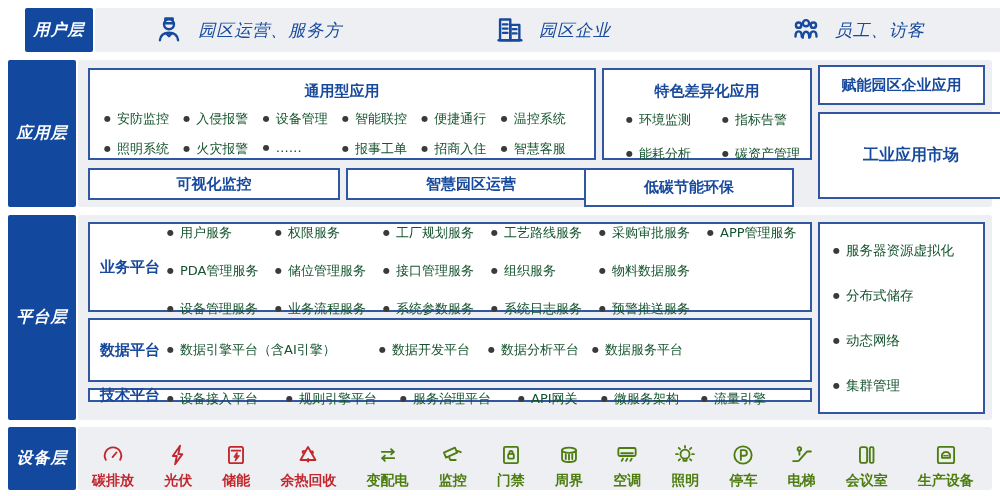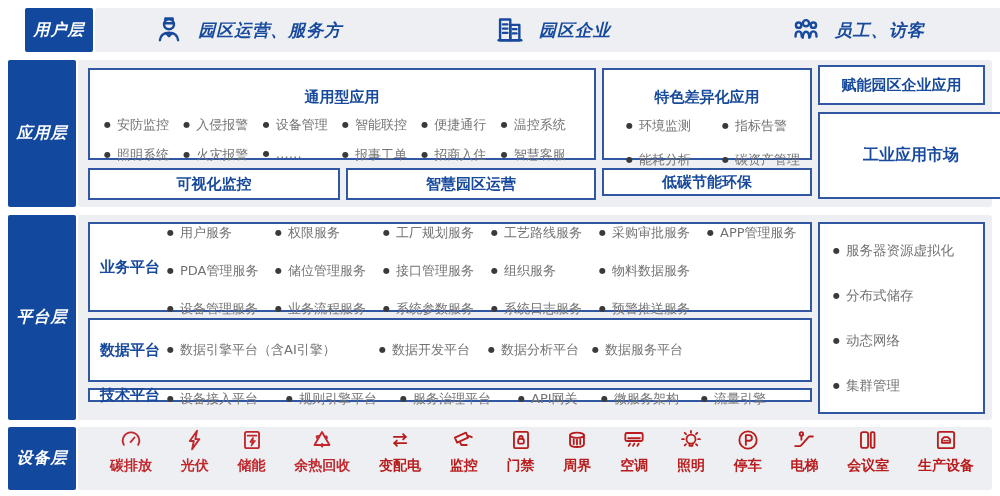--- a/index.html
+++ b/index.html
@@ -4,48 +4,48 @@
 <style>
   html,body{margin:0;padding:0;background:#ffffff;}
   .page{position:relative;width:1000px;height:496px;background:#ffffff;overflow:hidden;
         font-family:"DejaVu Sans","Liberation Sans",sans-serif;}
   .band{position:absolute;left:0;right:0;}
   .band-label{position:absolute;left:8px;width:68px;top:0;bottom:0;background:#12499e;border-radius:2px;
         display:flex;align-items:center;justify-content:center;color:#ffffff;font-size:16px;
         font-weight:bold;font-style:italic;letter-spacing:1px;}
   .band-content{position:absolute;left:78px;width:914px;top:0;bottom:0;background:#edeff2;border-radius:3px;}
   .box{position:absolute;background:#ffffff;border:2px solid #3156a2;box-sizing:border-box;}
-  .box-title{text-align:center;color:#17499c;font-weight:bold;font-size:15px;padding-top:18px;}
+  .box-title{text-align:center;color:#17499c;font-weight:bold;font-size:15px;padding-top:12px;}
   .center-title{display:flex;align-items:center;justify-content:center;color:#17499c;font-weight:bold;font-size:16px;height:100%;}
-  .bi{font-size:13px;color:#737373;white-space:nowrap;}
+  .bi{font-size:13px;color:#14532d;white-space:nowrap;}
   .bi::before{content:"●";font-size:8px;margin-right:6px;vertical-align:2px;color:#3a3a3a;}
   
   .ugroups{display:grid;grid-template-columns:1fr 1fr 1fr;height:100%;}
   .ugroup{display:flex;align-items:center;justify-content:center;gap:12px;color:#17499c;
-          font-weight:bold;font-style:italic;font-size:17px;letter-spacing:1px;}
+          font-weight:normal;font-style:italic;font-size:17px;letter-spacing:1px;}
   .ugroup svg{flex:0 0 auto;}
   
   .ggrid{display:grid;grid-template-columns:repeat(6,1fr);row-gap:12px;padding:9px 14px 0 14px;}
   .sgrid{display:grid;grid-template-columns:96px auto;row-gap:16px;padding:10px 0 0 22px;}
   
   .pbox{left:10px;width:724px;}
   .pbox-label{position:absolute;left:10px;top:0;bottom:0;display:flex;align-items:center;
           color:#17499c;font-weight:bold;font-size:15px;}
   .pitems{position:absolute;left:77px;right:6px;top:0;bottom:0;display:flex;flex-direction:column;justify-content:space-evenly;gap:20px;}
   .brow{display:grid;grid-template-columns:repeat(5,108px) 1fr;}
   .drow1{display:grid;grid-template-columns:72px 140px 109px 104px 109px 1fr;}
   .drow2{display:grid;grid-template-columns:212px 109px 104px 109px 1fr;}
   .trow{display:grid;grid-template-columns:119px 114px 118px 83px 100px auto;}
   .infra{display:flex;flex-direction:column;justify-content:center;gap:27px;height:100%;padding-left:13px;}
   .infra .bi{font-size:13.5px;}
   
-  .devs{display:flex;align-items:flex-start;justify-content:space-between;height:100%;padding:0 18px 0 32px;}
+  .devs{display:flex;align-items:flex-end;justify-content:space-between;height:100%;padding:0 18px 0 14px;}
   .dev{display:flex;flex-direction:column;align-items:center;gap:4px;font-size:14px;font-weight:bold;}
   .dev.red{color:#c1272d;}
-  .dev.blue{color:#b91c1c;}
+  .dev.blue{color:#4d7c0f;}
   .ic{stroke:currentColor;fill:none;stroke-width:1.7;stroke-linecap:round;stroke-linejoin:round;}
 </style>
 </head>
 <body>
 
 <div class="page">
 
   <div class="band" style="top:8px;height:44px;margin-left:17px;">
     <div class="band-label">用户层</div>
     <div class="band-content">
@@ -122,21 +122,21 @@
       <div class="box" style="left:740px;top:52px;width:186px;height:87px;">
         <div class="center-title">工业应用市场</div>
       </div>
 
       <div class="box" style="left:10px;top:108px;width:252px;height:32px;">
         <div class="center-title" style="font-size:15px;">可视化监控</div>
       </div>
       <div class="box" style="left:268px;top:108px;width:250px;height:32px;">
         <div class="center-title" style="font-size:15px;">智慧园区运营</div>
       </div>
-      <div class="box" style="left:524px;top:108px;width:210px;height:28px;">
+      <div class="box" style="left:506px;top:108px;width:210px;height:39px;">
         <div class="center-title" style="font-size:15px;">低碳节能环保</div>
       </div>
     </div>
   </div>
 
   <div class="band" style="top:215px;height:205px;">
     <div class="band-label">平台层</div>
     <div class="band-content">
 
       <div class="box pbox" style="top:7px;height:90px;">

